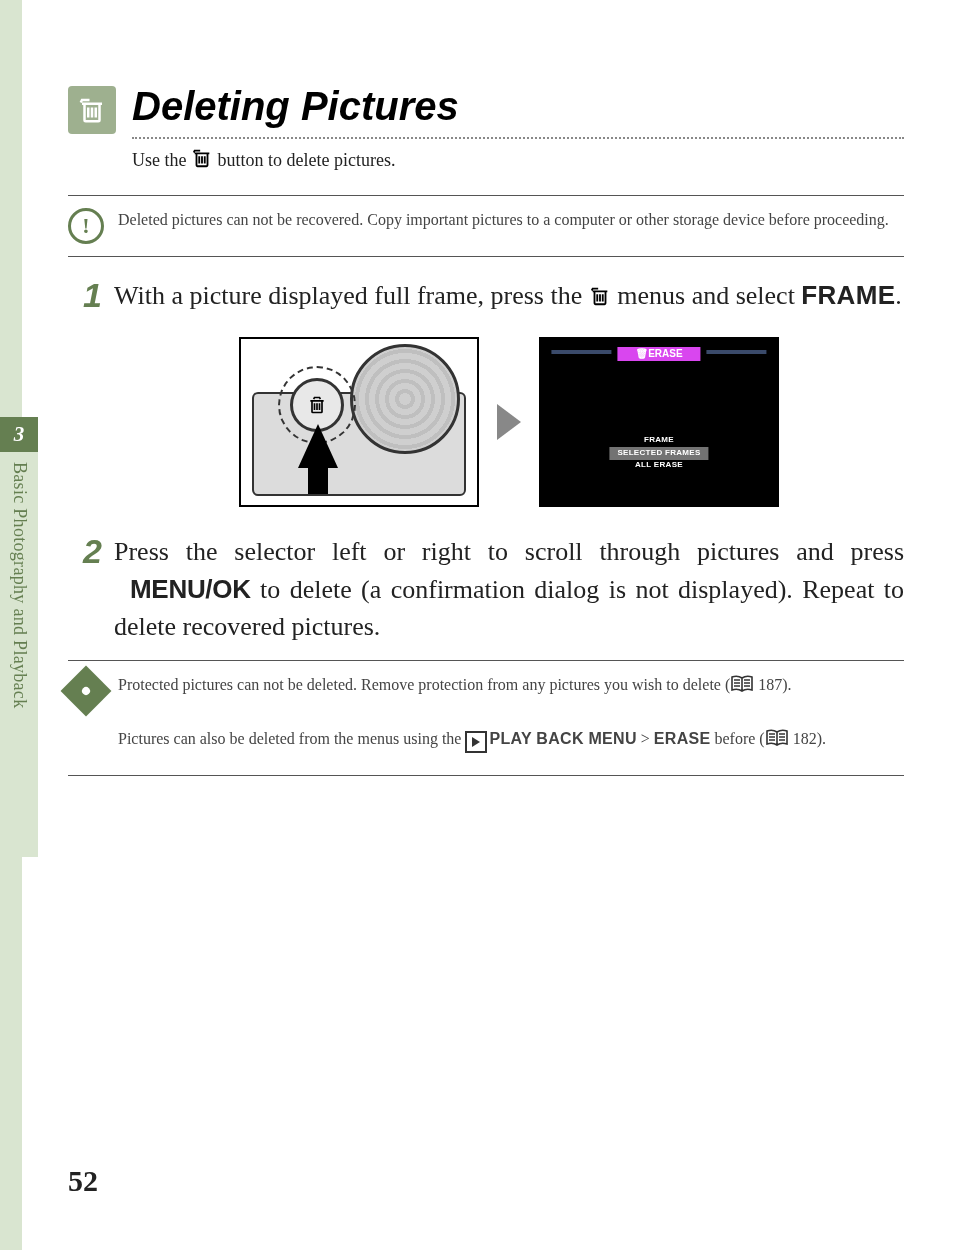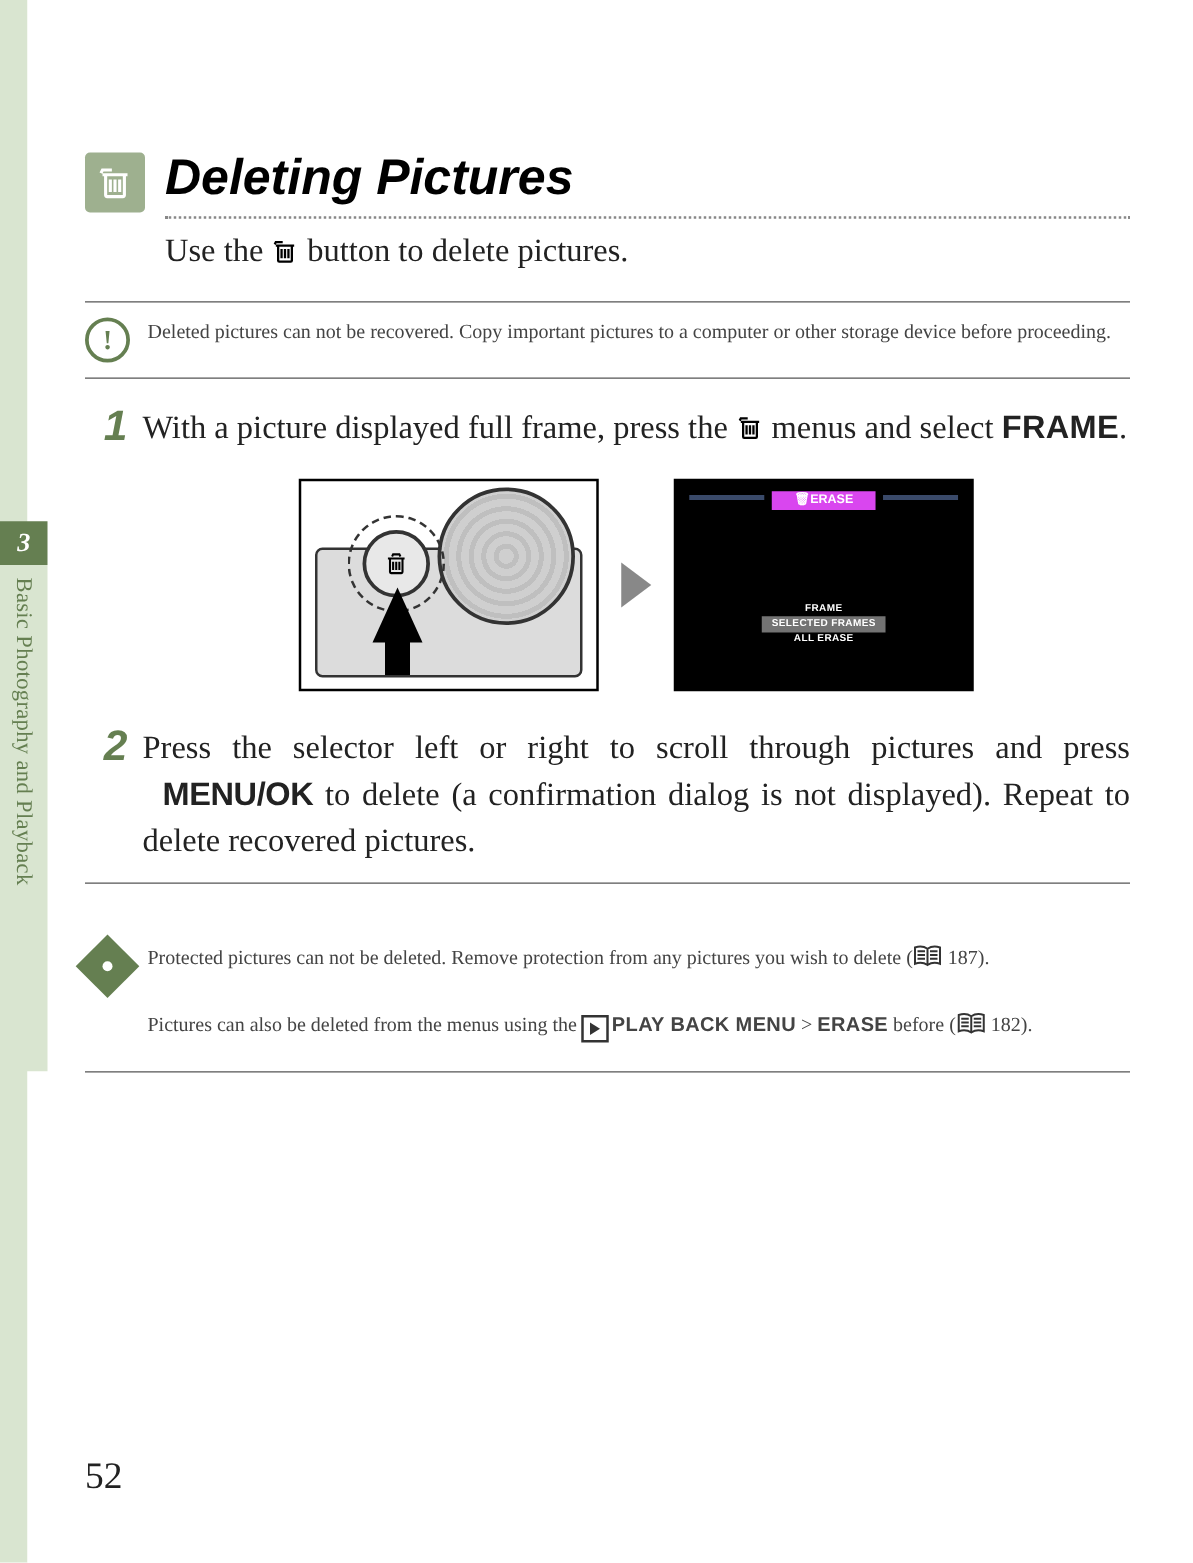--- a/index.html
+++ b/index.html
@@ -7,35 +7,35 @@
   .outerband { position: absolute; left: 0; top: 0; width: 22px; height: 1250px; background: #d9e5d0; }
   .innerband { position: absolute; left: 22px; top: 0; width: 16px; height: 1250px; background: #fff; }
   .page { position: absolute; left: 38px; top: 0; width: 916px; height: 1250px; padding: 0 50px 0 30px; }
 
   
   .chap-tab { position: absolute; left: 0; top: 417px; width: 38px; height: 440px; }
   .chap-tab .num-box { position: absolute; left: 0; top: 0; width: 38px; height: 35px; background: #657f51; color: #fff; display: flex; align-items: center; justify-content: center; font-weight: bold; font-size: 21px; font-style: italic; font-family: Georgia, serif; }
   .chap-tab .label-box { position: absolute; left: 0; top: 35px; width: 38px; height: 405px; background: #d9e5d0; }
   .chap-tab .label-box span { position: absolute; left: 50%; top: 10px; transform-origin: top left; transform: rotate(90deg) translateY(-50%); white-space: nowrap; font-size: 18px; color: #657f51; letter-spacing: 0.3px; }
 
-  .content { padding-top: 120px; }
+  .content { padding-top: 84px; }
 
   
   .title-row { display: flex; align-items: flex-start; gap: 16px; margin-bottom: 6px; }
   .title-icon { width: 48px; height: 48px; background: #9eb08f; border-radius: 4px; display: flex; align-items: center; justify-content: center; flex-shrink: 0; margin-top: 2px; }
   .title-icon svg { display:block; }
   .title-text { font-family: 'Segoe UI', 'Helvetica Neue', Arial, sans-serif; font-size: 40px; font-weight: 700; font-style: italic; color: #000; }
   .title-wrap { flex: 1; }
   .dotrule { border: none; border-top: 2px dotted #888; margin: 8px 0 8px 0; }
-  .intro { font-size: 26px; line-height: 1.4; }
+  .intro { font-size: 18px; line-height: 1.4; }
   .inline-trash svg { vertical-align: -3px; }
 
   .caution-block { border-top: 1px solid #555; border-bottom: 1px solid #555; margin-top: 22px; padding: 12px 0 12px 0; display: flex; gap: 14px; }
   .note-block { border-top: 1px solid #555; border-bottom: 1px solid #555; margin-top: 14px; padding: 12px 0 12px 0; }
-  .note-row { display: flex; gap: 14px; margin-top: 36px; }
+  .note-row { display: flex; gap: 14px; }
   .note-row + .note-row { margin-top: 18px; }
   .note-icon { width: 36px; height: 36px; flex-shrink: 0; display: flex; align-items: center; justify-content: center; }
   .caution-icon { width: 36px; height: 36px; border-radius: 50%; border: 3px solid #657f51; color: #657f51; display:flex; align-items:center; justify-content:center; font-weight:bold; font-size:22px; }
   .tag-icon { width: 36px; height: 36px; background: #657f51; transform: rotate(45deg); display:flex; align-items:center; justify-content:center; }
   .tag-icon::after { content:''; width:8px; height:8px; background:#fff; border-radius:50%; }
   .spacer-icon { width: 36px; height: 36px; }
   .note-body { flex: 1; font-size: 16px; line-height: 1.45; text-align: justify; color: #444; }
 
   .step { display: flex; gap: 12px; margin-top: 20px; }
   .step-num { font-family: 'Segoe UI', Arial, sans-serif; font-size: 34px; font-weight: 700; font-style: italic; color: #657f51; width: 34px; text-align: right; flex-shrink: 0; line-height: 1.1; }
@@ -52,21 +52,21 @@
   .screen-title::before, .screen-title::after { content:''; position:absolute; top:3px; width:60px; height:4px; background:#3a4a6a; }
   .screen-title::before { left:-66px; }
   .screen-title::after { right:-66px; }
   .screen-menu { position:absolute; bottom:36px; left:50%; transform:translateX(-50%); text-align:center; font-size:8px; font-weight:bold; letter-spacing:0.3px; line-height:1.35; }
   .screen-menu .hl { background:#737373; padding:1px 8px; display:inline-block; margin-top:1px; }
 
   .play-icon { display:inline-flex; vertical-align:-3px; width:22px; height:22px; border:2px solid #333; align-items:center; justify-content:center; margin-right:2px;}
   .play-icon::before { content:''; width:0; height:0; border-top:5px solid transparent; border-bottom:5px solid transparent; border-left:8px solid #333; }
   .book-icon svg { vertical-align:-4px; }
 
-  .pagenum { position:absolute; left: 68px; bottom: 52px; font-size: 30px; color:#222; }
+  .pagenum { position:absolute; left: 68px; bottom: 52px; font-size: 30px; color:#222;font-weight:bold; }
 
   
   .camera-sketch { width: 230px; height: 160px; position: relative; }
   .cam-body { position:absolute; left:8px; top:50px; width:214px; height:104px; background:#dcdcdc; border:2px solid #333; border-radius:6px; }
   .cam-lens { position:absolute; right:14px; top:2px; width:110px; height:110px; border:3px solid #333; border-radius:50%; background: repeating-radial-gradient(circle, #cfcfcf 0 6px, #bfbfbf 6px 10px); }
   .cam-btn-ring { position:absolute; left:46px; top:36px; width:54px; height:54px; border:3px solid #333; border-radius:50%; background:#e8e8e8; display:flex; align-items:center; justify-content:center; }
   .cam-arrow { position:absolute; left:54px; top:82px; width:0; height:0; border-left:20px solid transparent; border-right:20px solid transparent; border-bottom:44px solid #000; }
   .cam-arrow::after { content:''; position:absolute; left:-10px; top:42px; width:20px; height:28px; background:#000; }
   .dash-ring { position:absolute; left:34px; top:24px; width:78px; height:78px; border:2px dashed #333; border-radius:50%; }
 </style>

